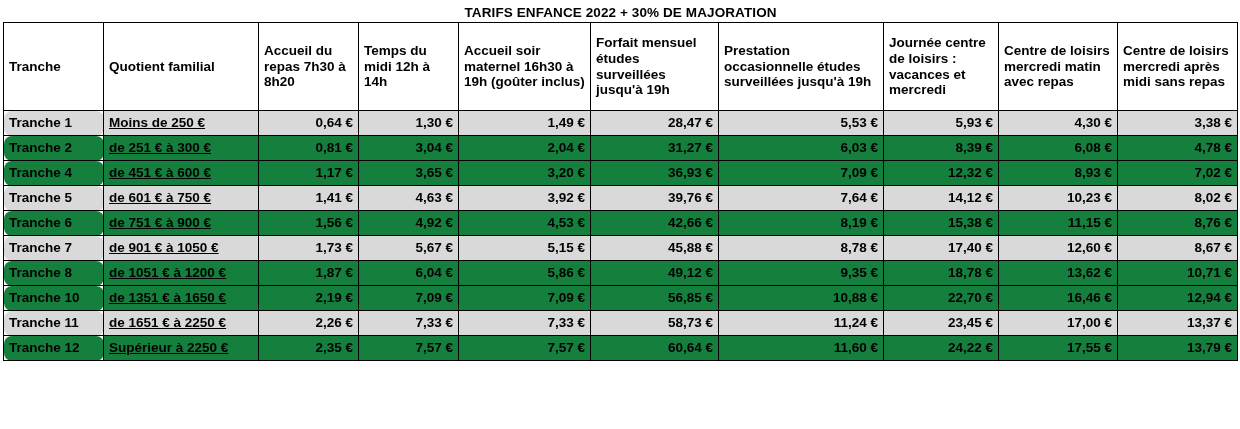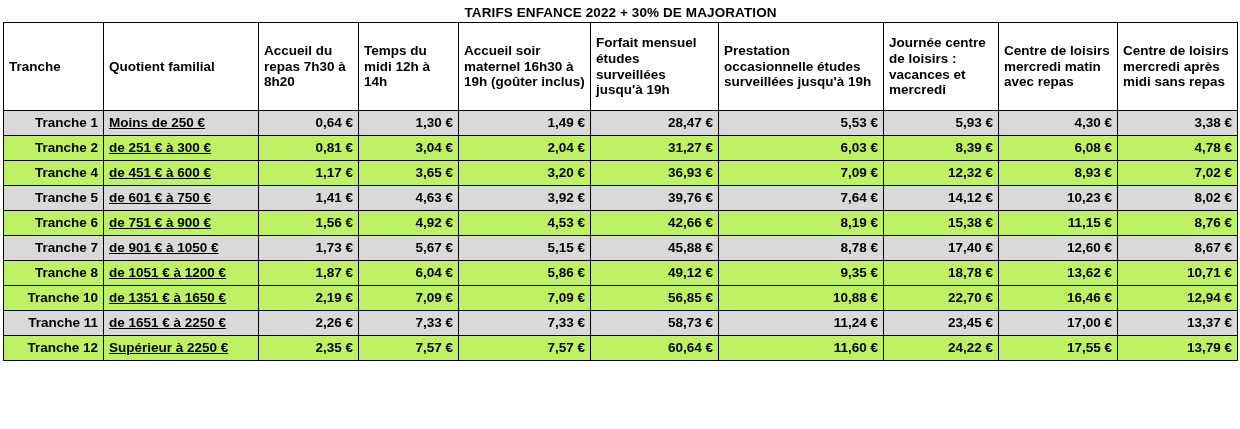--- a/index.html
+++ b/index.html
@@ -54,25 +54,26 @@
   }
   
   tbody tr td {
     height: 25px;
     line-height: 1.1;
   }
   tbody tr.shaded td {
     background: #d9d9d9;
   }
   tbody tr.plain td {
-    background: #bef264;
+    background: #15803d;
   }
   td.tranche {
-    text-align: right;
+    text-align: left;
     padding-left: 6px;
+    border-radius: 8px;
   }
   td.quotient {
     text-align: left;
     padding-left: 7px;
     text-decoration: underline;
   }
   td.num {
     text-align: right;
     padding-right: 7px;
   }

